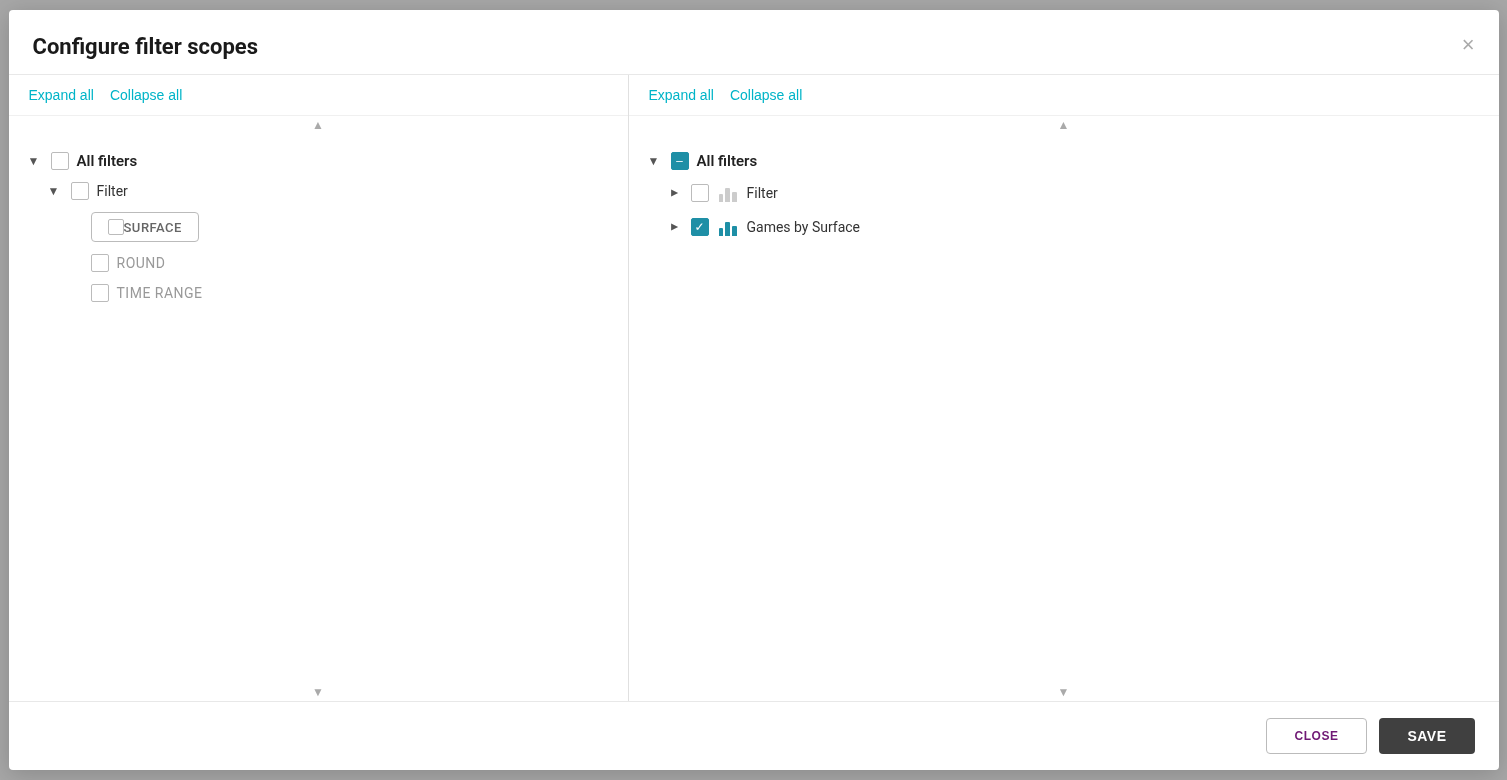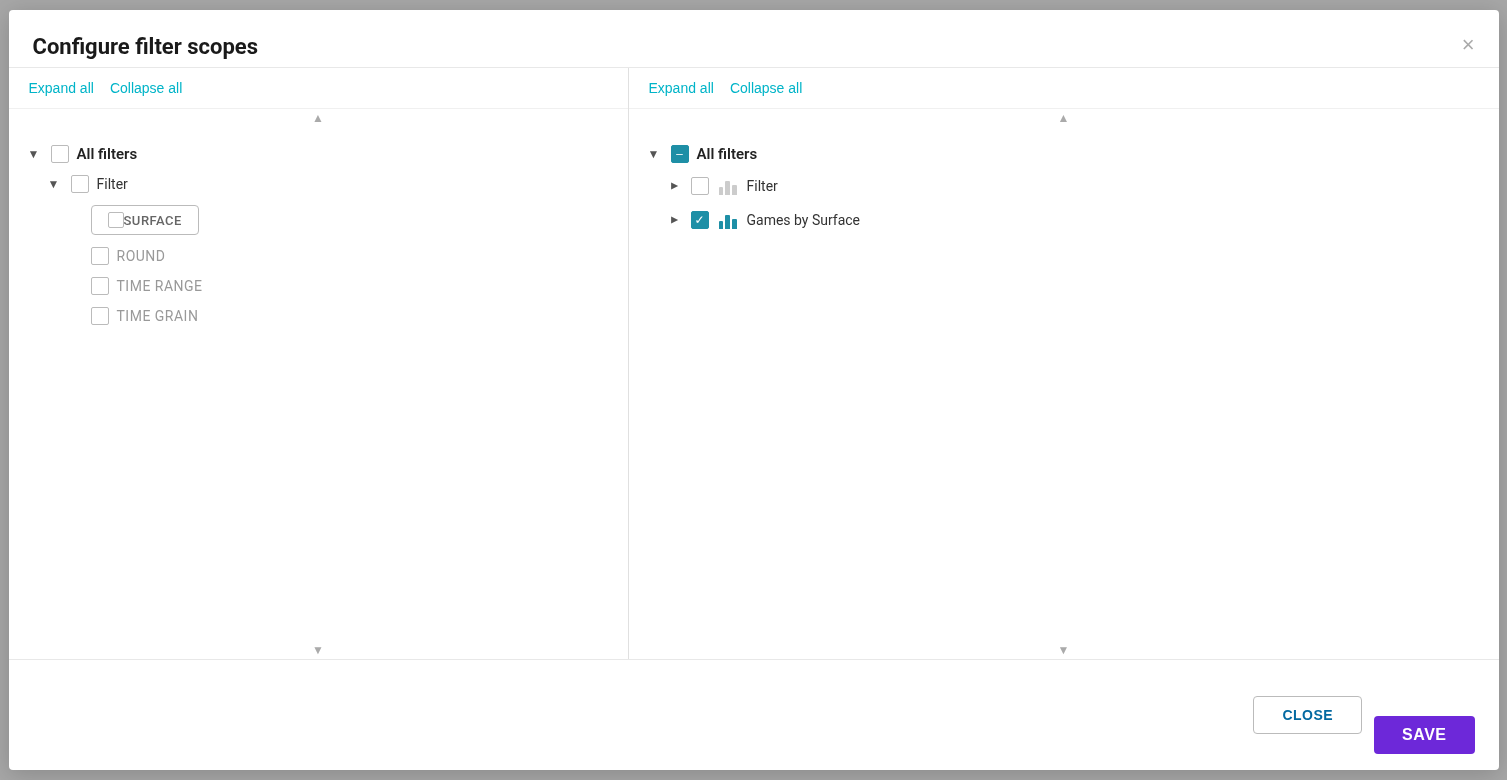--- a/index.html
+++ b/index.html
@@ -55,21 +55,21 @@
       font-size: 22px;
       color: #aaa;
       line-height: 1;
       padding: 4px;
     }
     .modal-body {
       display: flex;
       flex: 1;
       overflow: hidden;
       border-top: 1px solid #e8e8e8;
-      margin-top: 0;
+      margin-top: 7px;
     }
     .panel-left {
       width: 620px;
       border-right: 1px solid #e0e0e0;
       display: flex;
       flex-direction: column;
       overflow: hidden;
     }
     .panel-right {
       flex: 1;
@@ -241,39 +241,38 @@
       display: flex;
       justify-content: flex-end;
       align-items: center;
       padding: 16px 24px;
       border-top: 1px solid #e8e8e8;
       gap: 12px;
     }
     .btn-close {
       background: #fff;
       border: 1.5px solid #bbb;
-      color: #0369a1;
+      color: #701a75;
       padding: 10px 28px;
       border-radius: 4px;
       cursor: pointer;
-      font-size: 14px;
+      font-size: 12px;
       font-weight: 600;
       letter-spacing: 0.5px;
     }
     .btn-save {
-      background: #6d28d9;
+      background: #404040;
       border: none;
       color: #fff;
       padding: 10px 28px;
       border-radius: 4px;
       cursor: pointer;
-      font-size: 16px;
+      font-size: 14px;
       font-weight: 600;
       letter-spacing: 0.5px;
-      margin-top: 40px;
     }
 
     
     .scroll-arrow {
       display: flex;
       align-items: center;
       justify-content: center;
       height: 18px;
       color: #aaa;
       font-size: 12px;
@@ -334,25 +333,20 @@
               <span class="item-label-muted">ROUND</span>
             </div>
 
 
             <div class="tree-item tree-item-indent2">
               <div class="chevron-placeholder"></div>
               <div class="checkbox"></div>
               <span class="item-label-muted">TIME RANGE</span>
             </div>
 
-            <div class="tree-item tree-item-indent2">
-              <div class="chevron-placeholder"></div>
-              <div class="checkbox"></div>
-              <span class="item-label-muted">TIME GRAIN</span>
-            </div>
           </div>
           <div class="scroll-arrow">▼</div>
         </div>
       </div>
 
       <div class="panel-right">
         <div class="panel-toolbar-right">
           <button class="expand-btn">Expand all</button>
           <button class="expand-btn">Collapse all</button>
         </div>

